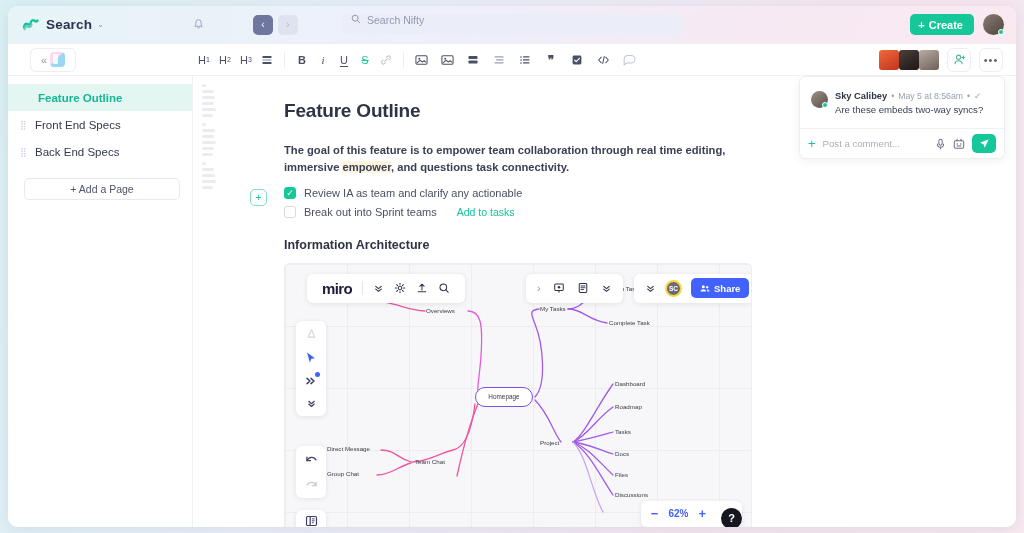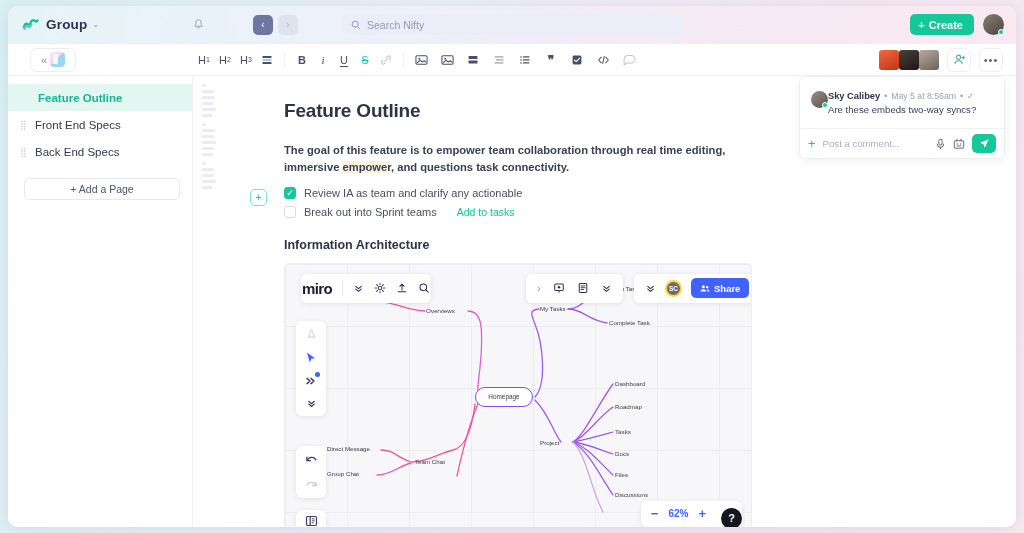--- a/index.html
+++ b/index.html
@@ -25,21 +25,21 @@
   .brand-name { font-size:13.5px; font-weight:700; color:#2c3150; letter-spacing:.2px; }
   .caret { font-size:8px; color:#8d93ab; margin-left:-2px;}
   .bell { margin-left: -6px; color:#9aa0bb; }
   .navbtns { display:flex; gap:5px; margin-left:48px; }
   .navbtn { width:20px; height:20px; border-radius:5px; display:flex; align-items:center; justify-content:center; font-size:10px; }
   .navbtn.on { background:#6f76a0; color:#fff; }
   .navbtn.off { background:#dfe2ef; color:#b3b8cd; }
   .searchwrap { position:absolute; left:50%; transform:translateX(-50%); width:340px; }
   .search {
     height:21px; border-radius:6px; background:#ebedf8;
-    display:flex; align-items:center; gap:6px; padding:0 9px;
+    display:flex; align-items:flex-start; gap:6px; padding:0 9px;
     font-size:10.5px; color:#9399b5;
   }
   .topright { position:absolute; right:12px; display:flex; align-items:center; gap:9px; }
   .create-btn {
     background:#16c79a; color:#fff; border:none; border-radius:5px;
     height:21px; padding:0 11px 0 8px; font-size:11px; font-weight:600;
     font-family:inherit; display:flex; align-items:center; gap:4px; cursor:pointer;
   }
   .avatar { border-radius:50%; background-size:cover; position:relative; }
   .av-me { width:21px;height:21px; background:linear-gradient(140deg,#8a7f77,#4e443d); }
@@ -101,22 +101,22 @@
   .chk-label { font-size:11px; color:#4a4f63; }
   .add-to-tasks { font-size:10.5px; color:#17c29b; margin-left:12px; cursor:pointer; }
   .h2 { margin-top:16px; font-size:12.5px; font-weight:700; color:#2e3346; }
   
   .embed { margin-top:11px; width:468px; height:274px; border-radius:5px; overflow:hidden;
     position:relative; background:#f7f7f9; border:1px solid #edeef1; }
   .grid { position:absolute; inset:0;
     background-image:linear-gradient(to right,#ededf1 1px,transparent 1px),
                      linear-gradient(to bottom,#ededf1 1px,transparent 1px);
     background-size:62px 62px; }
-  .mbar { position:absolute; top:10px; left:16px; height:29px; background:#fff; border-radius:6px;
-    display:flex;align-items:center;gap:10px;padding:0 1px; box-shadow:0 1px 5px rgba(40,40,80,.10); }
+  .mbar { position:absolute; top:10px; left:22px; height:29px; background:#fff; border-radius:6px;
+    display:flex;align-items:center;gap:10px;padding:0 15px; box-shadow:0 1px 5px rgba(40,40,80,.10); }
   .miro-logo { font-size:15px; font-weight:700; color:#1b1b3a; letter-spacing:-.6px; }
   .vline { width:1px;height:14px;background:#e6e7ee; }
   .mico { color:#32344f; font-size:11px; display:flex; cursor:pointer;}
   .mbar2 { position:absolute; top:10px; left:241px; height:29px; background:#fff; border-radius:6px;
     display:flex;align-items:center;gap:12px;padding:0 11px; box-shadow:0 1px 5px rgba(40,40,80,.10); }
   .mbar3 { position:absolute; top:10px; left:349px; height:29px; background:#fff; border-radius:6px;
     display:flex;align-items:center;gap:9px;padding:0 6px 0 11px; box-shadow:0 1px 5px rgba(40,40,80,.10); }
   .sc-av { width:17px;height:17px;border-radius:50%;background:#6b6b78;color:#fff;font-size:6.5px;
     display:flex;align-items:center;justify-content:center;border:2px solid #ffd43b; font-weight:700;}
   .share-btn { background:#4262ff;color:#fff;border:none;border-radius:5px;height:20px;padding:0 9px;
@@ -140,21 +140,21 @@
     border-radius:10px; background:#fff; display:flex;align-items:center;justify-content:center;
     font-size:6.4px; color:#3a3a44; }
   
   .comments { position:absolute; right:11px; top:0px; width:206px; background:#fff; border-radius:7px;
     border:1px solid #edeef2; box-shadow:0 2px 9px rgba(60,60,110,.07); overflow:hidden; }
   .cm-head { height:26px; display:flex;align-items:center;justify-content:space-between;
     padding:0 11px; border-bottom:1px solid #f0f1f5; }
   .cm-title { font-size:8px; font-weight:700; letter-spacing:.9px; color:#4d5267; }
   .cm-x { color:#aeb3c4; font-size:10px; cursor:pointer; }
   .cm-body { padding:14px 11px 13px; }
-  .cm-row { display:flex; }
+  .cm-row { display:flex; gap:7px; }
   .cm-av { width:17px;height:17px;border-radius:50%;flex:0 0 17px; position:relative;
     background:linear-gradient(140deg,#9c9188,#5b5049); }
   .cm-name { font-size:9.3px; font-weight:700; color:#2f3448; }
   .cm-meta { font-size:8.7px; color:#9aa0b5; }
   .cm-text { font-size:9.6px; color:#3c4156; margin-top:3px; }
   .cm-foot { height:30px; border-top:1px solid #f0f1f5; display:flex; align-items:center; gap:7px; padding:0 8px; }
   .cm-plus { color:#17c29b; font-size:13px; cursor:pointer; }
   .cm-input { flex:1; font-size:9.6px; color:#a9aec0; }
   .send { width:24px;height:19px;border-radius:5px;background:#16c79a;color:#fff;
     display:flex;align-items:center;justify-content:center;font-size:9px;cursor:pointer; }
@@ -166,21 +166,21 @@
 <div class="app">
 
   <div class="topbar">
     <div class="brand">
       <span class="logo-mark">
         <svg width="17" height="17" viewBox="0 0 17 17">
           <path d="M2 11 C4 3,7 13,9 6 C11 1,14 8,15.5 4.5" stroke="#17c29b" stroke-width="2.4" fill="none" stroke-linecap="round"></path>
           <path d="M2.5 13.2 C4.5 6,7.5 15,9.5 8.5" stroke="#5ad1bb" stroke-width="2.2" fill="none" stroke-linecap="round"></path>
         </svg>
       </span>
-      <span class="brand-name">Group</span>
+      <span class="brand-name">Search</span>
       <span class="caret">⌄</span>
     </div>
 
     <span class="bell">
       <svg width="13" height="13" viewBox="0 0 16 16">
           <path d="M8 2a3.2 3.2 0 0 0-3.2 3.2v2.6L3.6 10.2h8.8L11.2 7.8V5.2A3.2 3.2 0 0 0 8 2Z" fill="none" stroke="#9aa0bb" stroke-width="1.2" stroke-linejoin="round"></path>
           <path d="M6.7 11.6a1.35 1.35 0 0 0 2.6 0" fill="none" stroke="#9aa0bb" stroke-width="1.2"></path>
         </svg>
     </span>
 

